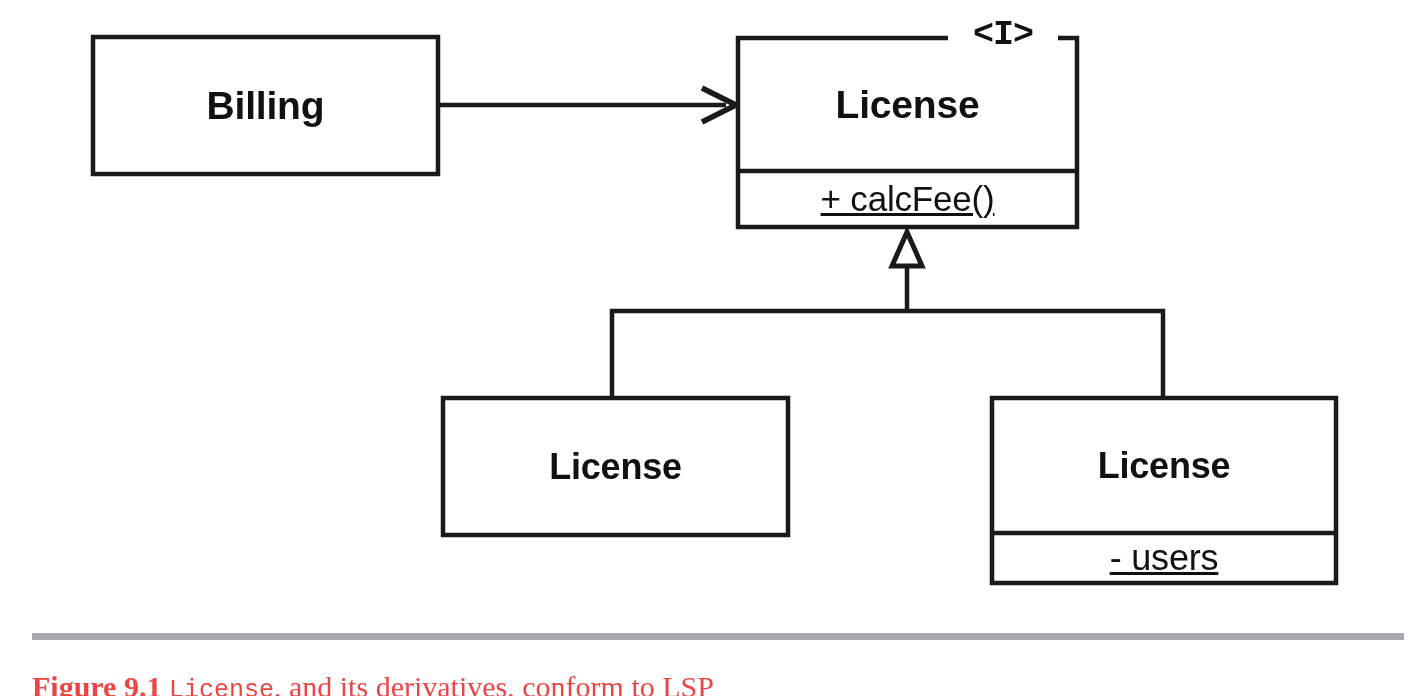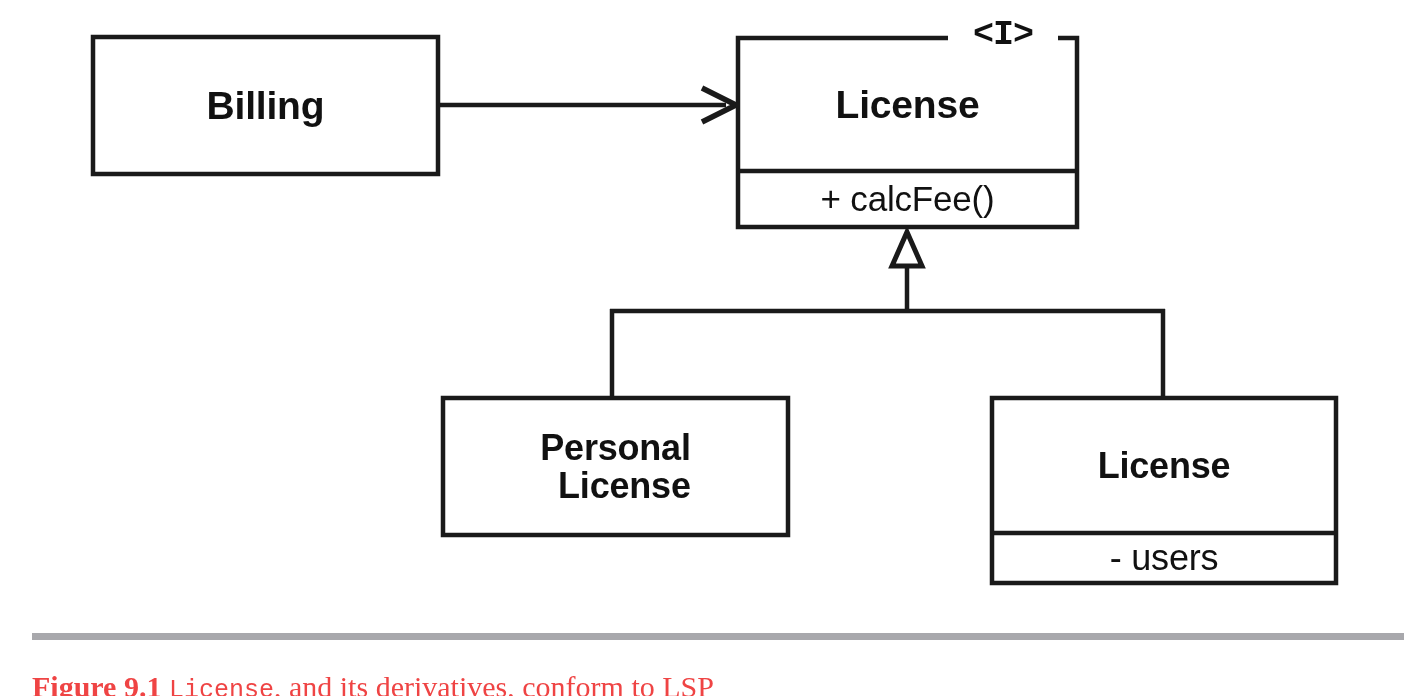--- a/index.html
+++ b/index.html
@@ -42,31 +42,32 @@
     position: absolute;
     box-sizing: border-box;
     background: transparent;
     display: flex;
     flex-direction: column;
   }
   .compartment {
     display: flex;
     align-items: center;
     justify-content: center;
-    text-align: right;
+    text-align: center;
     color: #111111;
     box-sizing: border-box;
   }
   .name-compartment {
     font-weight: bold;
     letter-spacing: -0.2px;
   }
   .member-compartment {
     font-weight: normal;
     letter-spacing: -0.2px;
+    text-decoration: underline;
   }
   .name-line {
     display: block;
     line-height: 1.04;
   }
 
   
   #box-billing {
     left: 93px;
     top: 37px;
@@ -231,21 +232,20 @@
     <div class="class-box" id="box-license">
       <div class="compartment name-compartment">License</div>
       <div class="compartment member-compartment">+ calcFee()</div>
     </div>
 
     <div id="license-stereotype">&lt;I&gt;</div>
 
     <div class="class-box" id="box-personal">
       <div class="compartment name-compartment">
         <div>
-          <span class="name-line">Personal</span>
           <span class="name-line">License</span>
         </div>
       </div>
     </div>
 
     <div class="class-box" id="box-business">
       <div class="compartment name-compartment">
         <div>
           <span class="name-line">License</span>
         </div>

